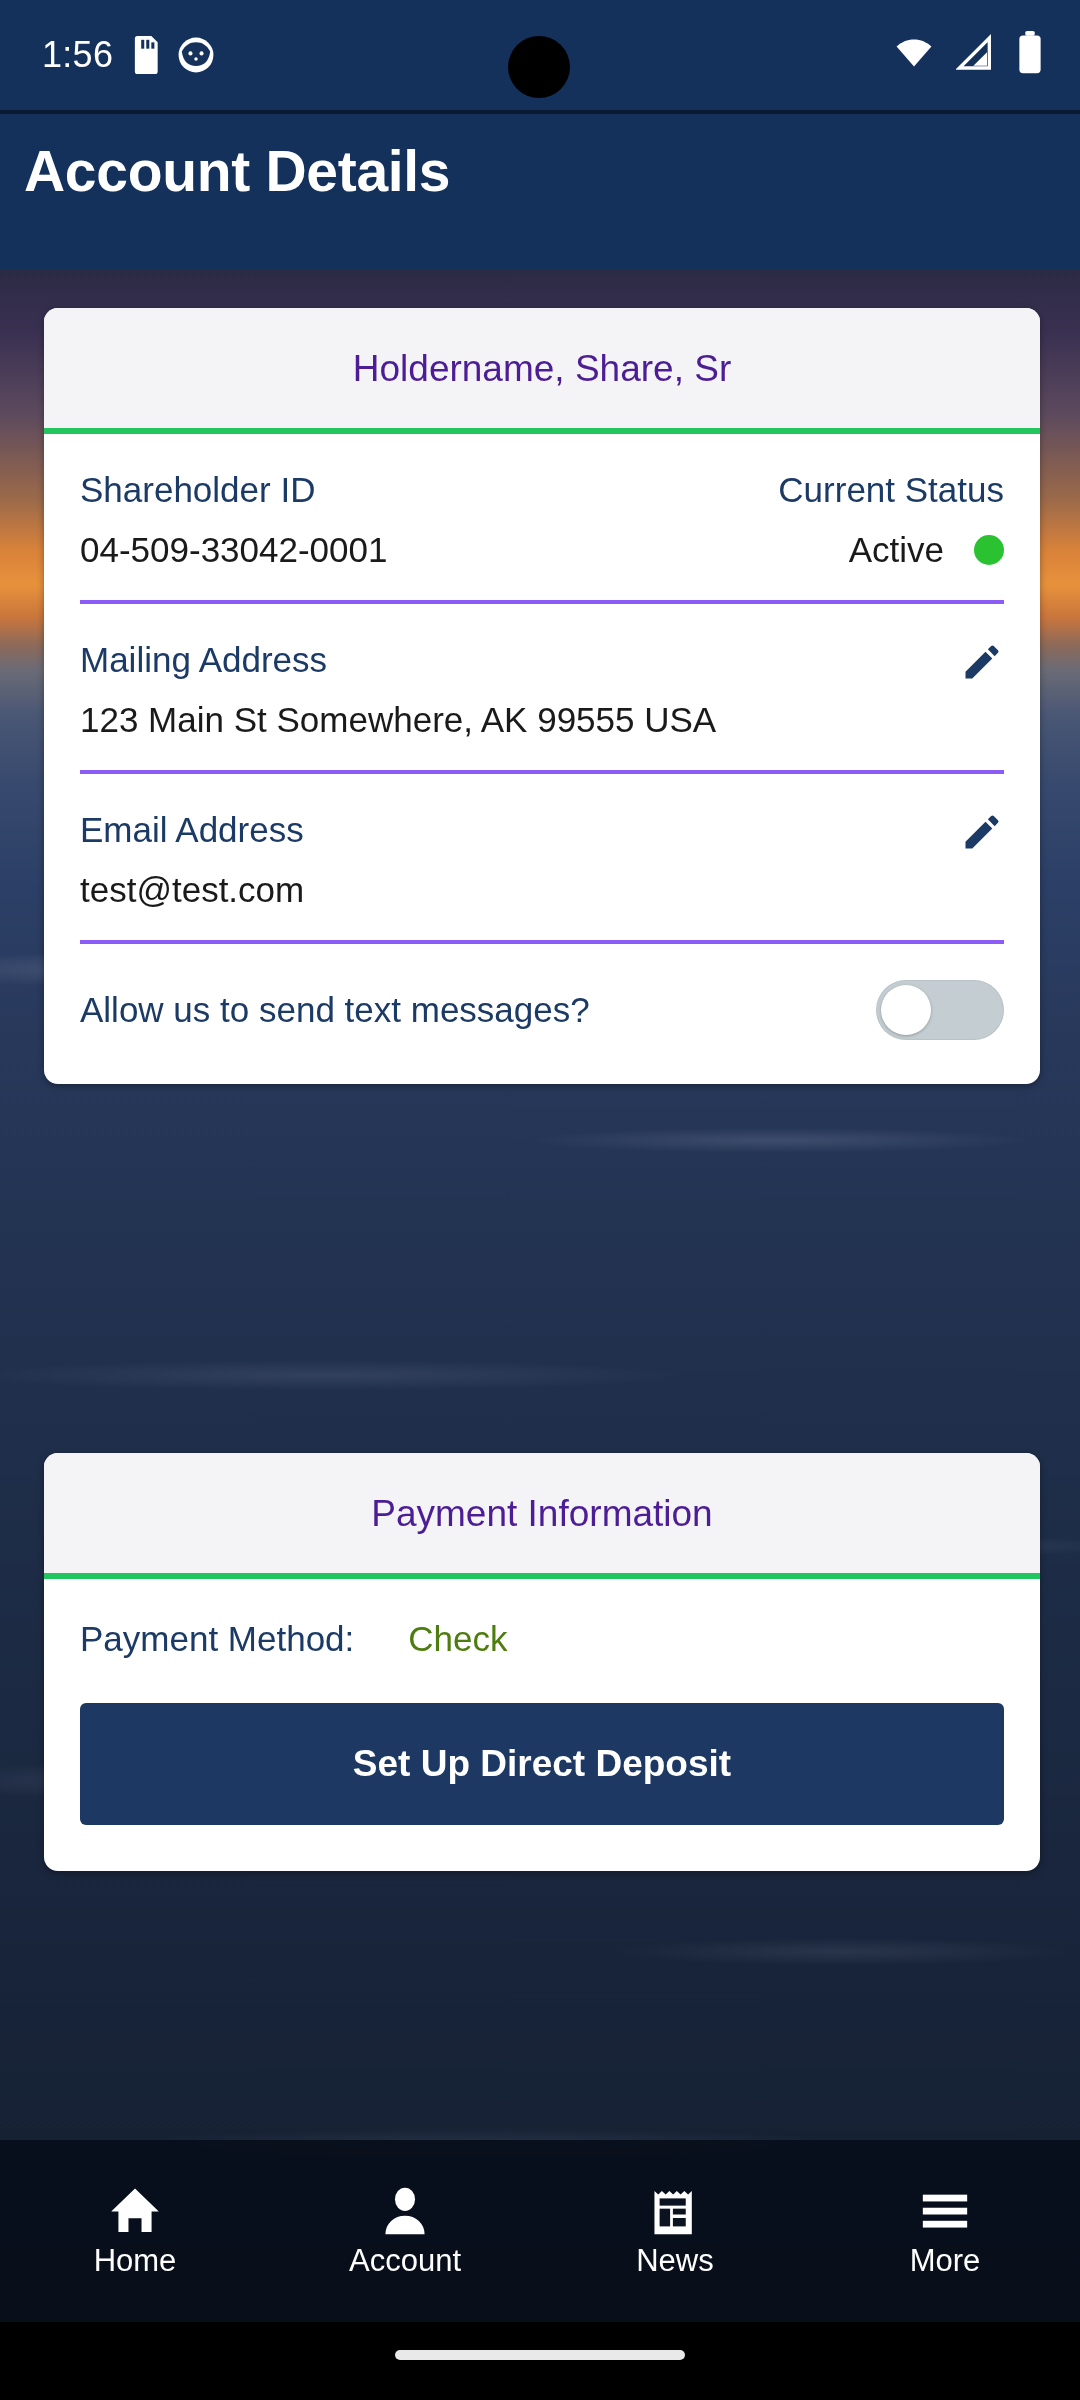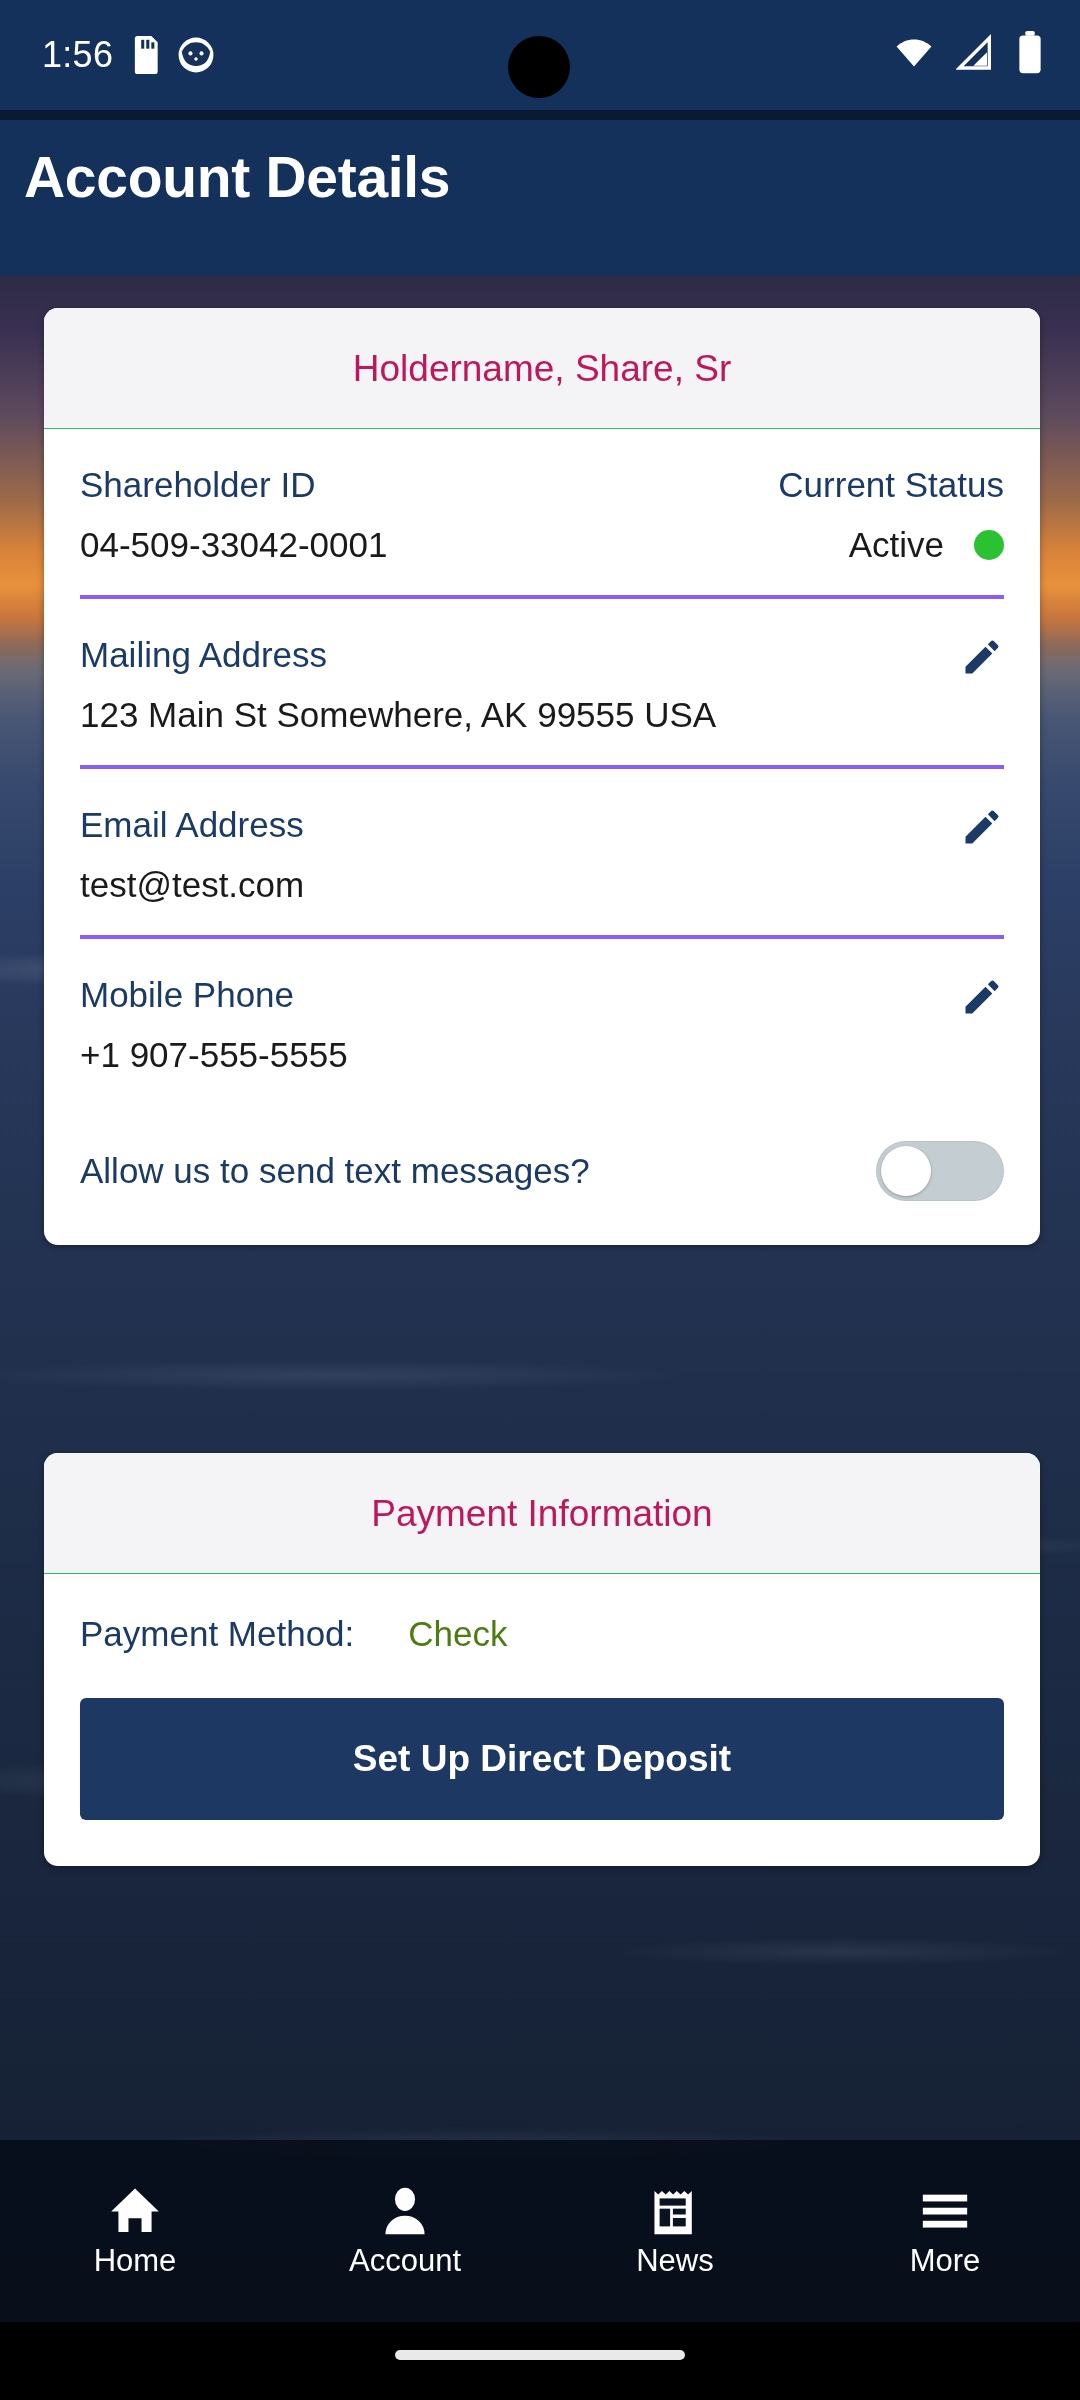--- a/index.html
+++ b/index.html
@@ -87,21 +87,21 @@
     left: 508px; top: 36px;
     width: 62px; height: 62px;
     border-radius: 50%;
     background: #000000;
     z-index: 7;
   }
 
   
   #app-bar {
     position: absolute;
-    left: 0; top: 120px;
+    left: 0; top: 114px;
     width: 1080px; height: 155px;
     background: #14315c;
     z-index: 5;
   }
   #page-title {
     position: absolute;
     left: 24px; top: 24px;
     color: #ffffff;
     font-size: 57px;
     font-weight: bold;
@@ -114,23 +114,23 @@
     left: 44px;
     width: 996px;
     background: #ffffff;
     border-radius: 14px;
     box-shadow: 0 2px 7px rgba(0,0,0,.35);
     overflow: hidden;
     z-index: 3;
   }
   .card-header {
     background: #f4f4f6;
-    border-bottom: 1px solid #22c55e;
+    border-bottom: 6px solid #22c55e;
     text-align: center;
-    color: #be185d;
+    color: #4c1d95;
     font-size: 37px;
     padding: 40px 20px 38px;
   }
   .card-body { padding: 0 36px; }
 
   .row {
     position: relative;
     padding: 36px 0 30px;
   }
   .row.divided { border-bottom: 4px solid #8b5cf6; }
@@ -332,29 +332,20 @@
       <div class="row divided">
         <div class="label">Email Address</div>
         <div class="value">test@test.com</div>
         <span class="edit-icon">
           <svg viewBox="0 0 24 24" style="width:44px;height:44px">
             <path d="M3 17.3V21h3.7L17.6 10.1l-3.7-3.7L3 17.3zM20.7 7a1 1 0 0 0 0-1.4l-2.3-2.3a1 1 0 0 0-1.4 0l-1.8 1.8 3.7 3.7L20.7 7z" fill="#1b3a66"></path>
           </svg>
         </span>
       </div>
 
-      <div class="row">
-        <div class="label">Mobile Phone</div>
-        <div class="value">+1 907-555-5555</div>
-        <span class="edit-icon">
-          <svg viewBox="0 0 24 24" style="width:44px;height:44px">
-            <path d="M3 17.3V21h3.7L17.6 10.1l-3.7-3.7L3 17.3zM20.7 7a1 1 0 0 0 0-1.4l-2.3-2.3a1 1 0 0 0-1.4 0l-1.8 1.8 3.7 3.7L20.7 7z" fill="#1b3a66"></path>
-          </svg>
-        </span>
-      </div>
 
       <div class="toggle-row">
         <div class="label">Allow us to send text messages?</div>
         <div class="toggle">
           <span class="knob"></span>
         </div>
       </div>
 
     </div>
   </div>

